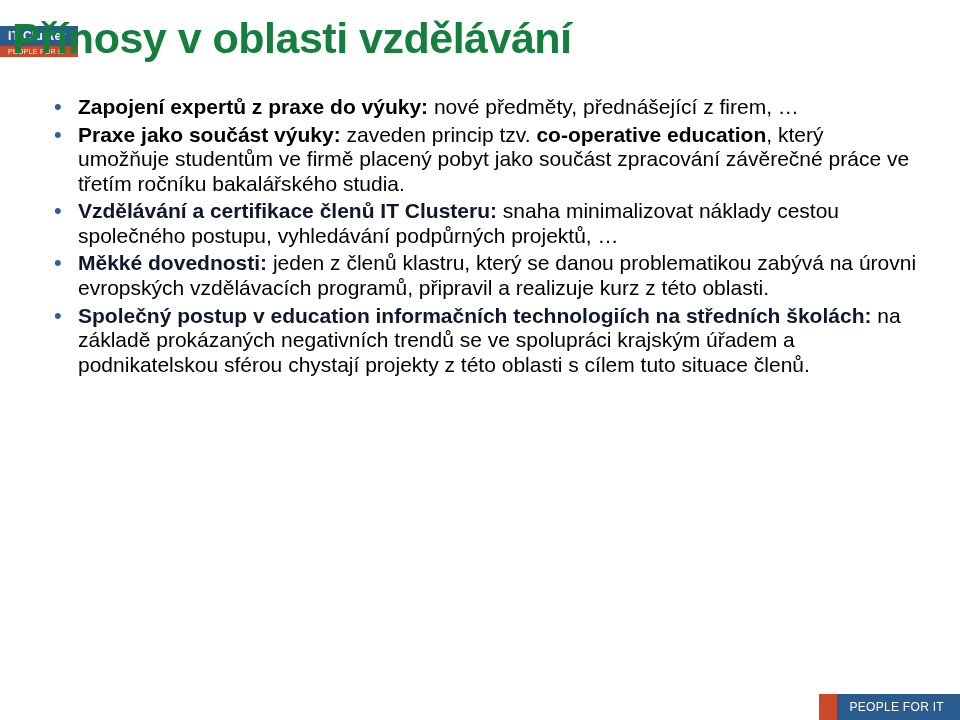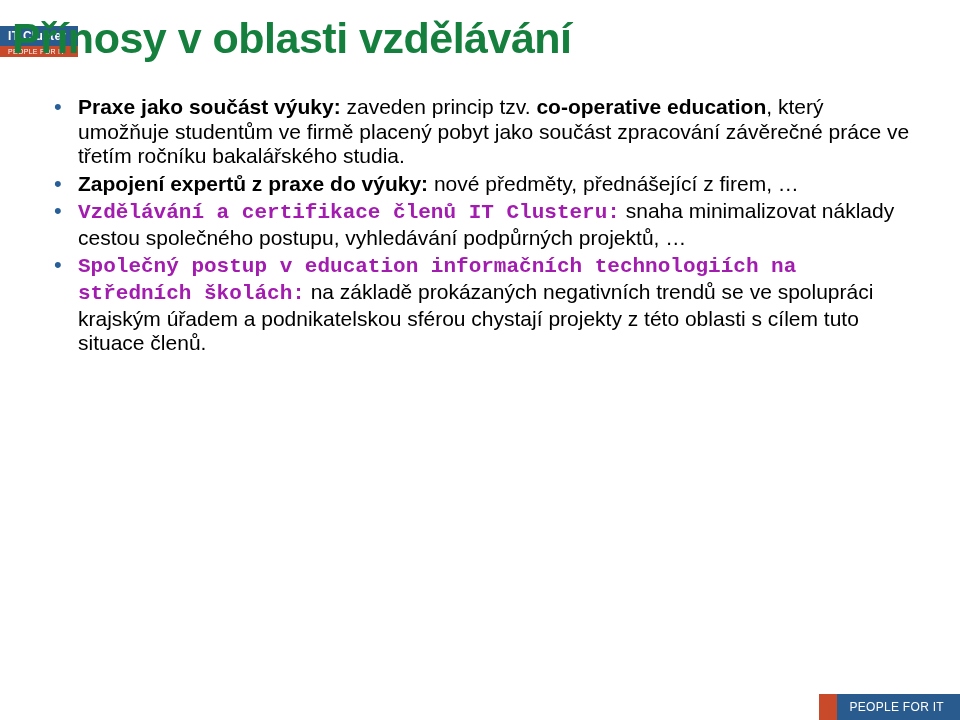--- a/index.html
+++ b/index.html
@@ -42,21 +42,21 @@
   .content li::before {
     content: "•";
     position: absolute;
     left: 4px;
     top: 0;
     color: #295f99;
     font-size: 22px;
     line-height: 1.1;
   }
   .b-black { font-weight: bold; color: #000; }
-  .b-blue  { font-weight: bold; color: #a21caf; font-family: Liberation Mono, monospace; }
+  .b-blue  { font-weight: bold; color: #0f172a; }
 
   
   .footer-bar {
     position: absolute;
     right: 0;
     bottom: 0;
     display: flex;
     align-items: stretch;
     height: 26px;
   }
@@ -82,27 +82,30 @@
     <div class="logo-top">IT Cluster</div>
     <div class="logo-bottom">PEOPLE FOR IT</div>
     <span class="logo-cursor">↖</span>
   </div>
 
   <div class="title">Přínosy v oblasti vzdělávání</div>
 
   <div class="content">
     <ul>
       <li>
+        <span class="b-black">Zapojení expertů z praxe do výuky:</span><span> nové předměty, přednášející z firem, …</span>
+      </li>
+      <li>
         <span class="b-black">Praxe jako součást výuky:</span><span> zaveden princip tzv. </span><span class="b-black">co-operative education</span><span>, který umožňuje studentům ve firmě placený pobyt jako součást zpracování závěrečné práce ve třetím ročníku bakalářského studia.</span>
       </li>
       <li>
-        <span class="b-black">Zapojení expertů z praxe do výuky:</span><span> nové předměty, přednášející z firem, …</span>
+        <span class="b-blue">Vzdělávání a certifikace členů IT Clusteru:</span><span> snaha minimalizovat náklady cestou společného postupu, vyhledávání podpůrných projektů, …</span>
       </li>
       <li>
-        <span class="b-blue">Vzdělávání a certifikace členů IT Clusteru:</span><span> snaha minimalizovat náklady cestou společného postupu, vyhledávání podpůrných projektů, …</span>
+        <span class="b-blue">Měkké dovednosti:</span><span> jeden z členů klastru, který se danou problematikou zabývá na úrovni evropských vzdělávacích programů, připravil a realizuje kurz z této oblasti.</span>
       </li>
       <li>
         <span class="b-blue">Společný postup v education informačních technologiích na středních školách:</span><span> na základě prokázaných negativních trendů se ve spolupráci krajským úřadem a podnikatelskou sférou chystají projekty z této oblasti s cílem tuto situace členů.</span>
       </li>
     </ul>
   </div>
 
   <div class="footer-bar">
     <div class="footer-left"></div>
     <div class="footer-right">PEOPLE FOR IT</div>

